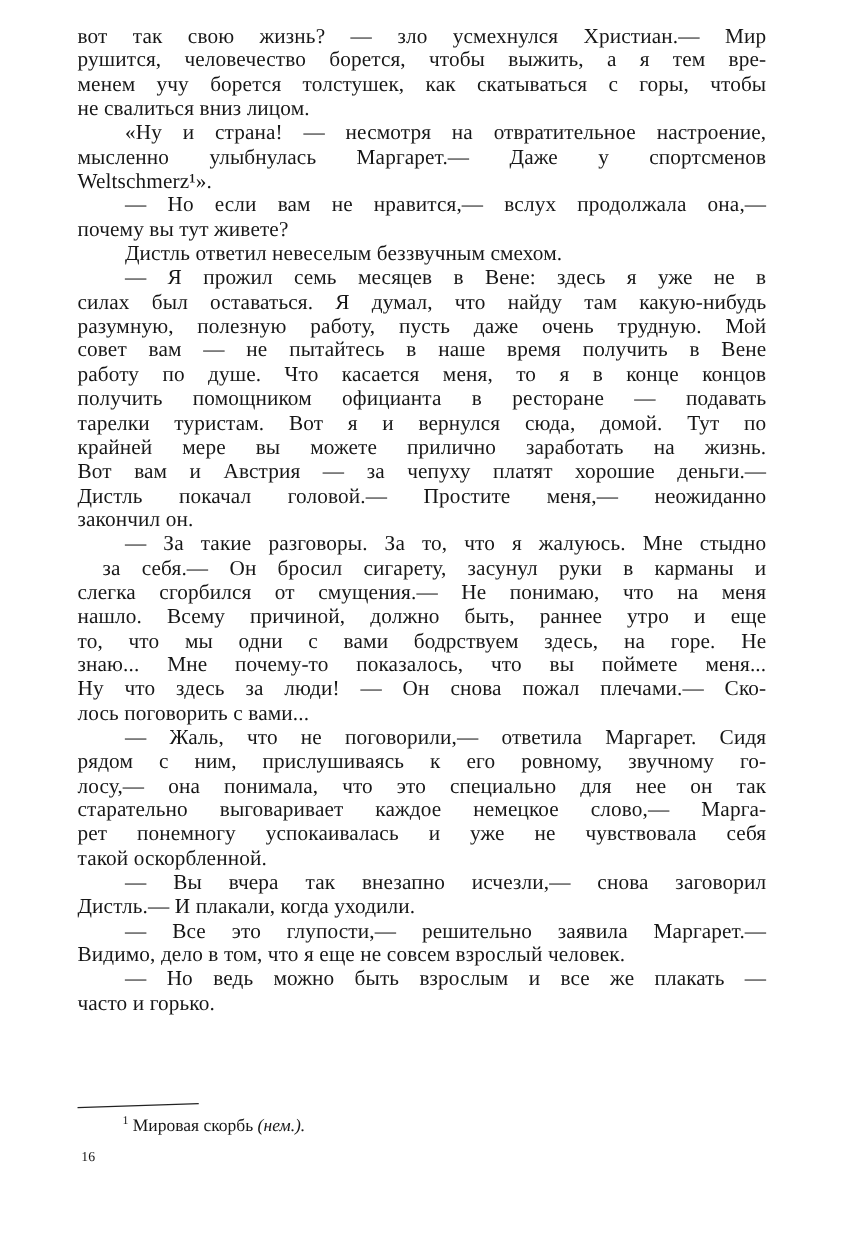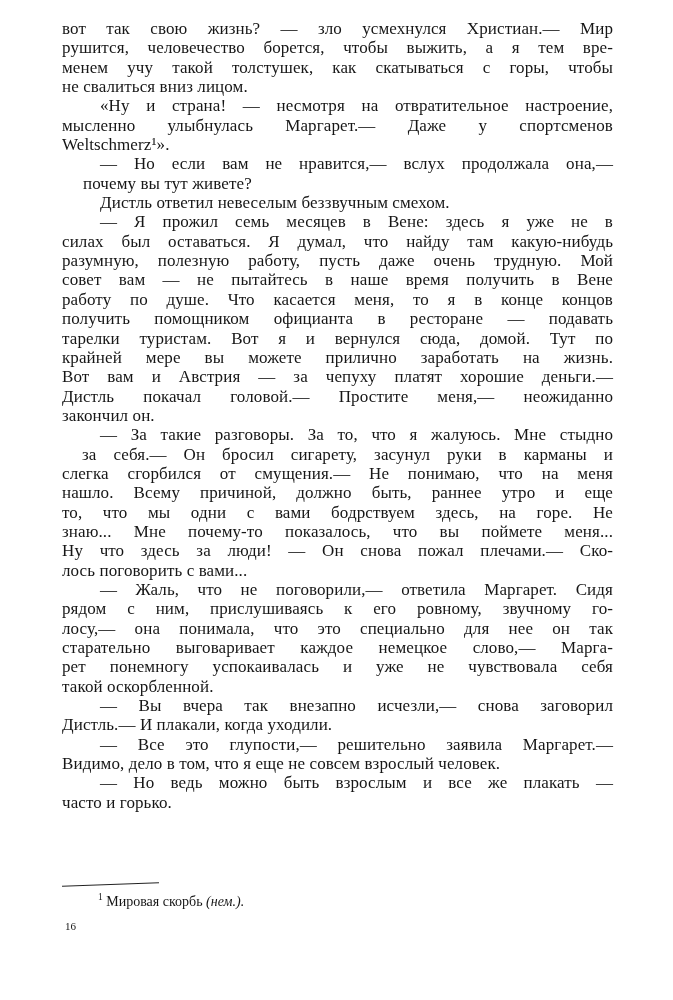--- a/index.html
+++ b/index.html
@@ -71,31 +71,31 @@
     line-height: 18px;
   }
 </style>
 </head>
 <body>
 
 <div class="text-block">
   <p>
     <span class="line" style="display: block;">вот так свою жизнь? — зло усмехнулся Христиан.— Мир</span>
     <span class="line" style="display: block;">рушится, человечество борется, чтобы выжить, а я тем вре-</span>
-    <span class="line" style="display: block;">менем учу такой толстушек, как скатываться с горы, чтобы</span>
+    <span class="line" style="display: block;">менем учу борется толстушек, как скатываться с горы, чтобы</span>
     <span class="line last" style="display: block;">не свалиться вниз лицом.</span>
   </p>
   <p>
     <span class="line ind" style="display: block;">«Ну и страна! — несмотря на отвратительное настроение,</span>
     <span class="line" style="display: block;">мысленно улыбнулась Маргарет.— Даже у спортсменов</span>
     <span class="line last" style="display: block;">Weltschmerz¹».</span>
   </p>
   <p>
     <span class="line ind" style="display: block;">— Но если вам не нравится,— вслух продолжала она,—</span>
-    <span class="line last" style="display: block; margin-left: 21px;">почему вы тут живете?</span>
+    <span class="line last" style="display: block;">почему вы тут живете?</span>
   </p>
   <p>
     <span class="line ind last" style="display: block;">Дистль ответил невеселым беззвучным смехом.</span>
   </p>
   <p>
     <span class="line ind" style="display: block;">— Я прожил семь месяцев в Вене: здесь я уже не в</span>
     <span class="line" style="display: block;">силах был оставаться. Я думал, что найду там какую-нибудь</span>
     <span class="line" style="display: block;">разумную, полезную работу, пусть даже очень трудную. Мой</span>
     <span class="line" style="display: block;">совет вам — не пытайтесь в наше время получить в Вене</span>
     <span class="line" style="display: block;">работу по душе. Что касается меня, то я в конце концов</span>

